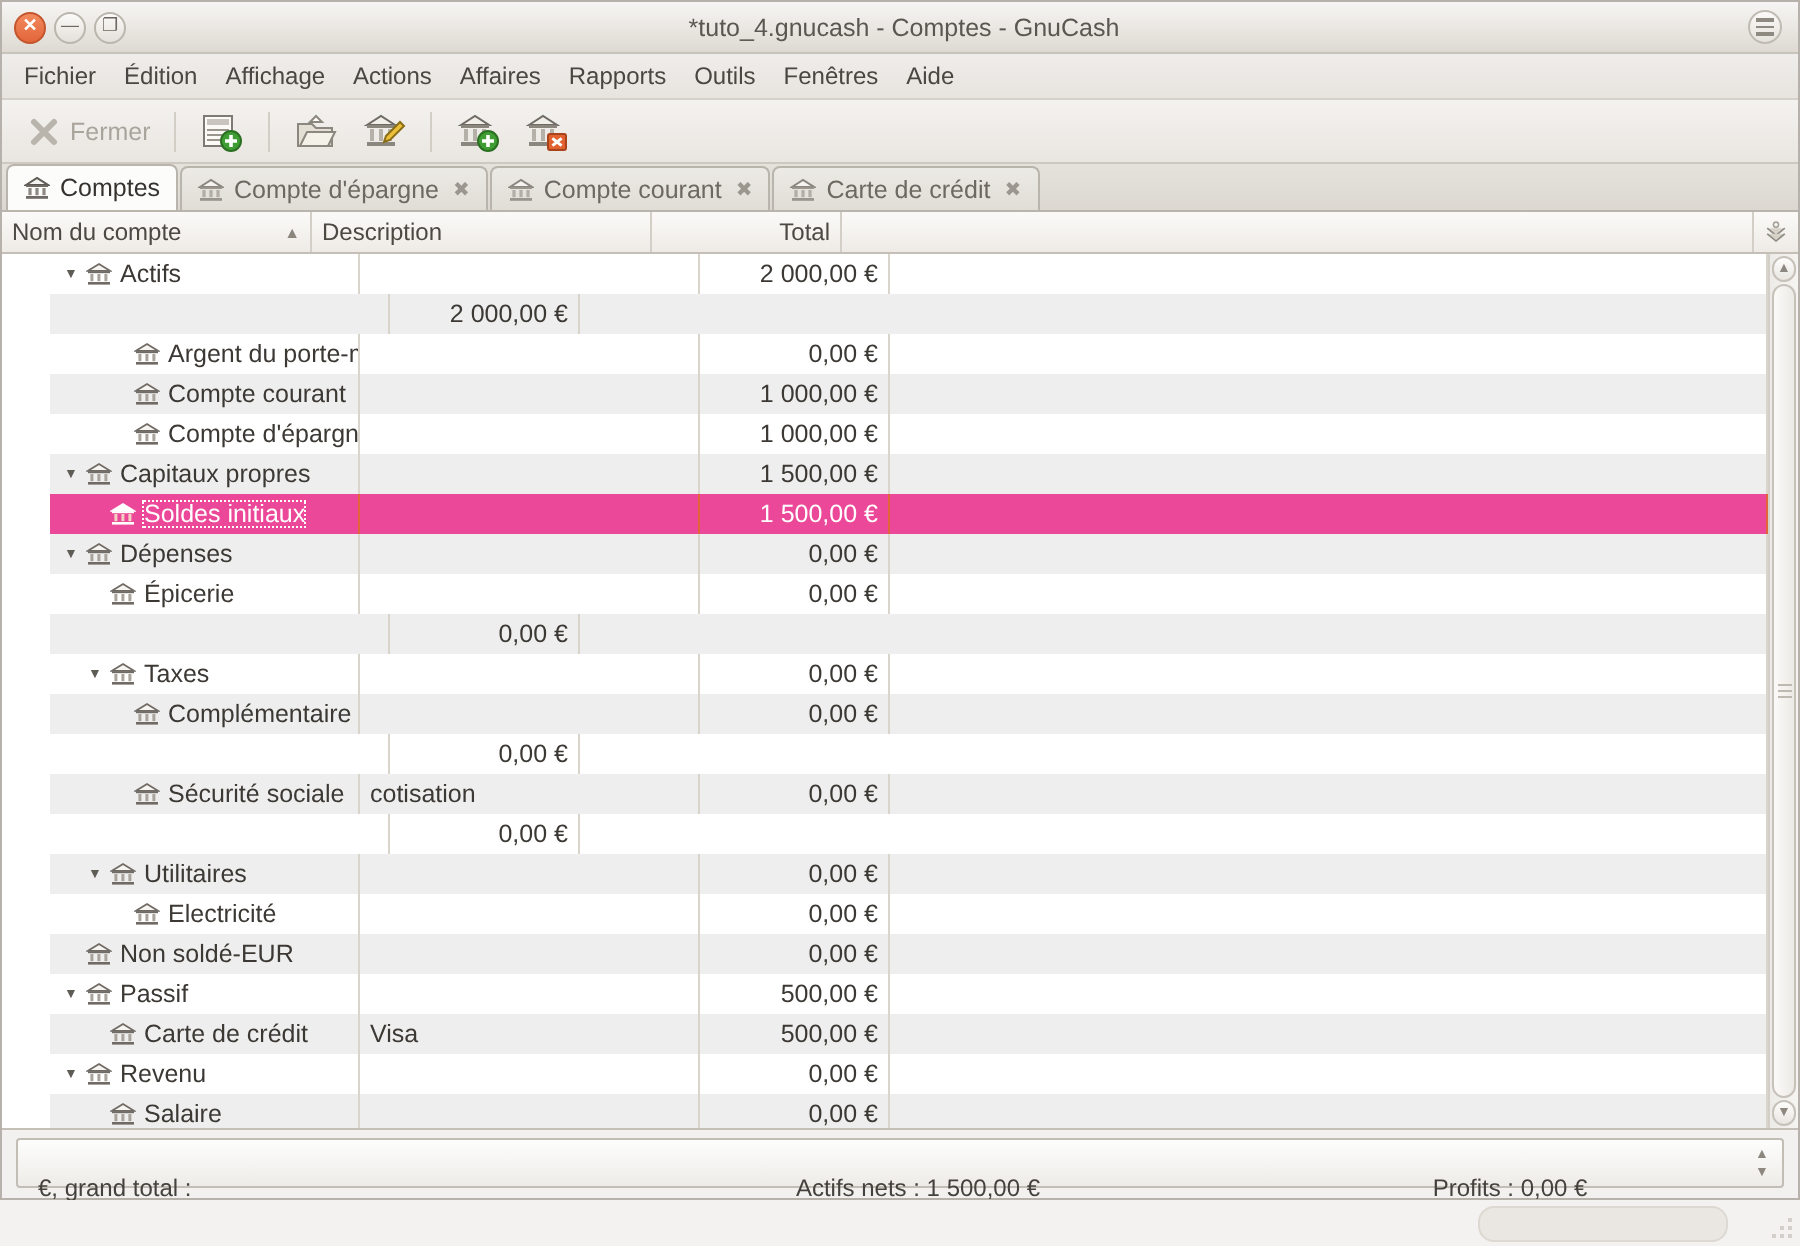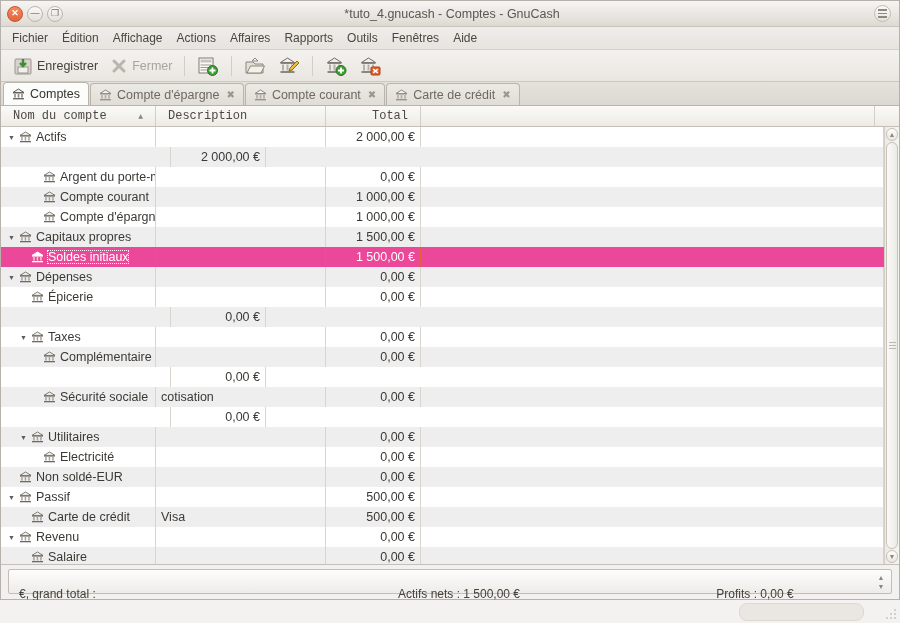--- a/index.html
+++ b/index.html
@@ -190,23 +190,22 @@
     border-bottom: 1px solid #c4bfb7;
     font-size: 12px;
     color: #4c4943;
     box-sizing: border-box;
   }
   .th {
     box-sizing: border-box;
     border-right: 1px solid #d3cec6;
     display: flex;
     align-items: center;
-    padding: 0 12px;
+    padding: 0 5px;
     overflow: hidden;
-    font-family: Liberation Mono, monospace;
   }
   .th.name { width: 155px; justify-content: space-between; }
   .th.desc { width: 170px; }
   .th.total { width: 95px; justify-content: flex-end; }
   .th.blank { flex: 1; border-right: 1px solid #d3cec6; }
   .th.chooser {
     width: 22px;
     justify-content: center;
     border-right: none;
   }
@@ -219,20 +218,21 @@
     position: absolute;
     top: 21px; left: 0; right: 15px; bottom: 0;
     overflow: hidden;
   }
   .row {
     display: flex;
     height: 20px;
     font-size: 12.5px;
     color: #3c3935;
     box-sizing: border-box;
+    margin-left: 24px;
   }
   .row.alt { background: #eeeeee; }
   .row.sel { background: #ec4899; color: #ffffff; }
   .cell {
     box-sizing: border-box;
     display: flex;
     align-items: center;
     overflow: hidden;
     white-space: nowrap;
   }
@@ -414,28 +414,20 @@
     <div class="menu-item">Actions</div>
     <div class="menu-item">Affaires</div>
     <div class="menu-item">Rapports</div>
     <div class="menu-item">Outils</div>
     <div class="menu-item">Fenêtres</div>
     <div class="menu-item">Aide</div>
   </div>
 
   <div class="toolbar">
 
-    <div class="tb-btn">
-      <svg class="ic" width="20" height="20" viewBox="0 0 20 20">
-        <rect x="2" y="3" width="16" height="15" rx="1" fill="#d8d4cd" stroke="#9a958d"></rect>
-        <rect x="5" y="11" width="10" height="6" fill="#f2f0ec" stroke="#9a958d"></rect>
-        <path d="M10 3 L10 9 M7 7 L10 10 L13 7" stroke="#3f8c34" stroke-width="2.4" fill="none"></path>
-      </svg>
-      <span>Enregistrer</span>
-    </div>
 
     <div class="tb-btn disabled">
       <svg class="ic" width="18" height="18" viewBox="0 0 18 18">
         <path d="M4 4 L14 14 M14 4 L4 14" stroke="#b9b4ac" stroke-width="3" stroke-linecap="round"></path>
       </svg>
       <span>Fermer</span>
     </div>
 
     <div class="tb-sep"></div>
 

